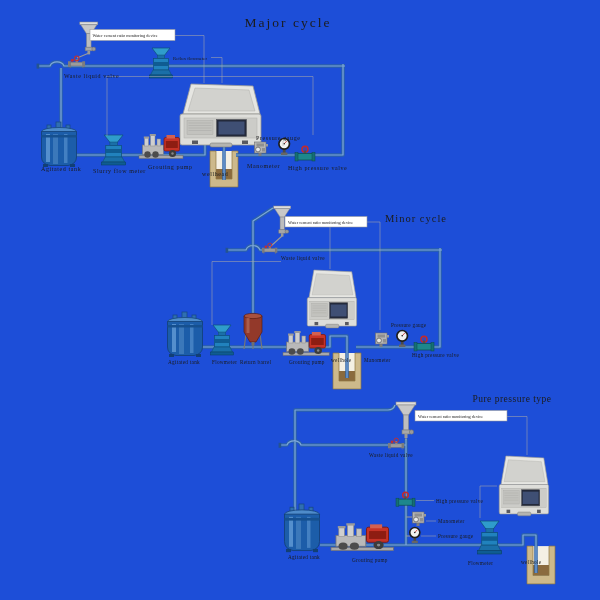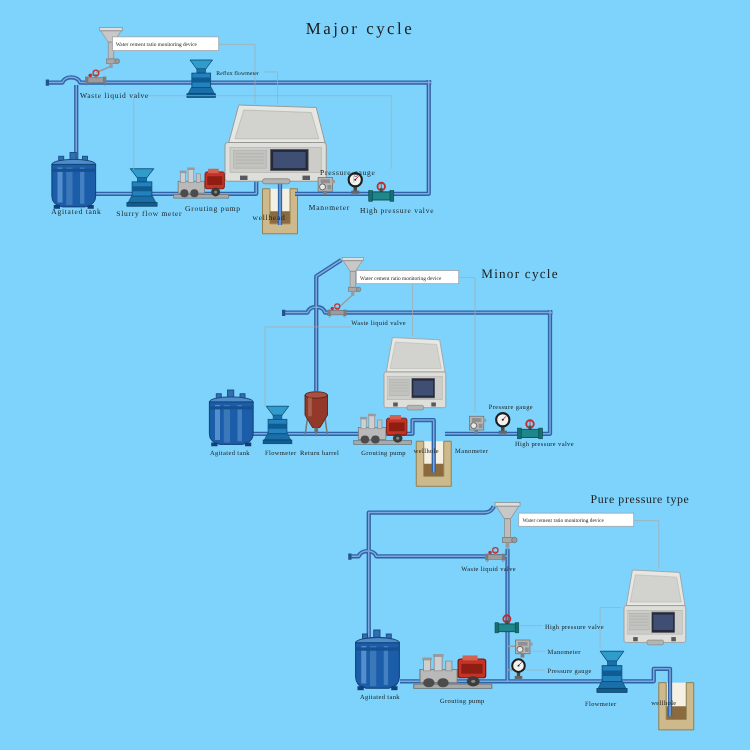--- a/index.html
+++ b/index.html
@@ -1,16 +1,16 @@
 <!DOCTYPE html>
 <html><head>
 <meta charset="utf-8">
 <style>
   html,body { margin:0; padding:0; background:#ffffff; }
-  .canvas { position:relative; width:600px; height:600px; background:#7dd3fc; overflow:hidden;text-align:center; }
+  .canvas { position:relative; width:600px; height:600px; background:#1d4ed8; overflow:hidden;text-align:center; }
   svg text { font-family:"Liberation Serif","DejaVu Serif",serif; fill:#1c1c1c; }
   .title-1 { font-size:13.5px; letter-spacing:2px; }
   .title-2 { font-size:10.5px; letter-spacing:1px; }
   .title-3 { font-size:9.5px; letter-spacing:0.5px; }
   .lbl   { font-size:6px;   letter-spacing:0.6px; }
   .lbl-s { font-size:5.2px; letter-spacing:0.3px; }
   .lbl-xs{ font-size:4.6px; letter-spacing:0.1px; }
   .lbl-box { font-size:4.3px; }
   .pipe { fill:none; stroke:#2d63a8; stroke-width:3.4; stroke-linejoin:round; stroke-linecap:butt; }
   .pipe-core { fill:none; stroke:#7fa8da; stroke-width:1.2; stroke-linejoin:round; }

